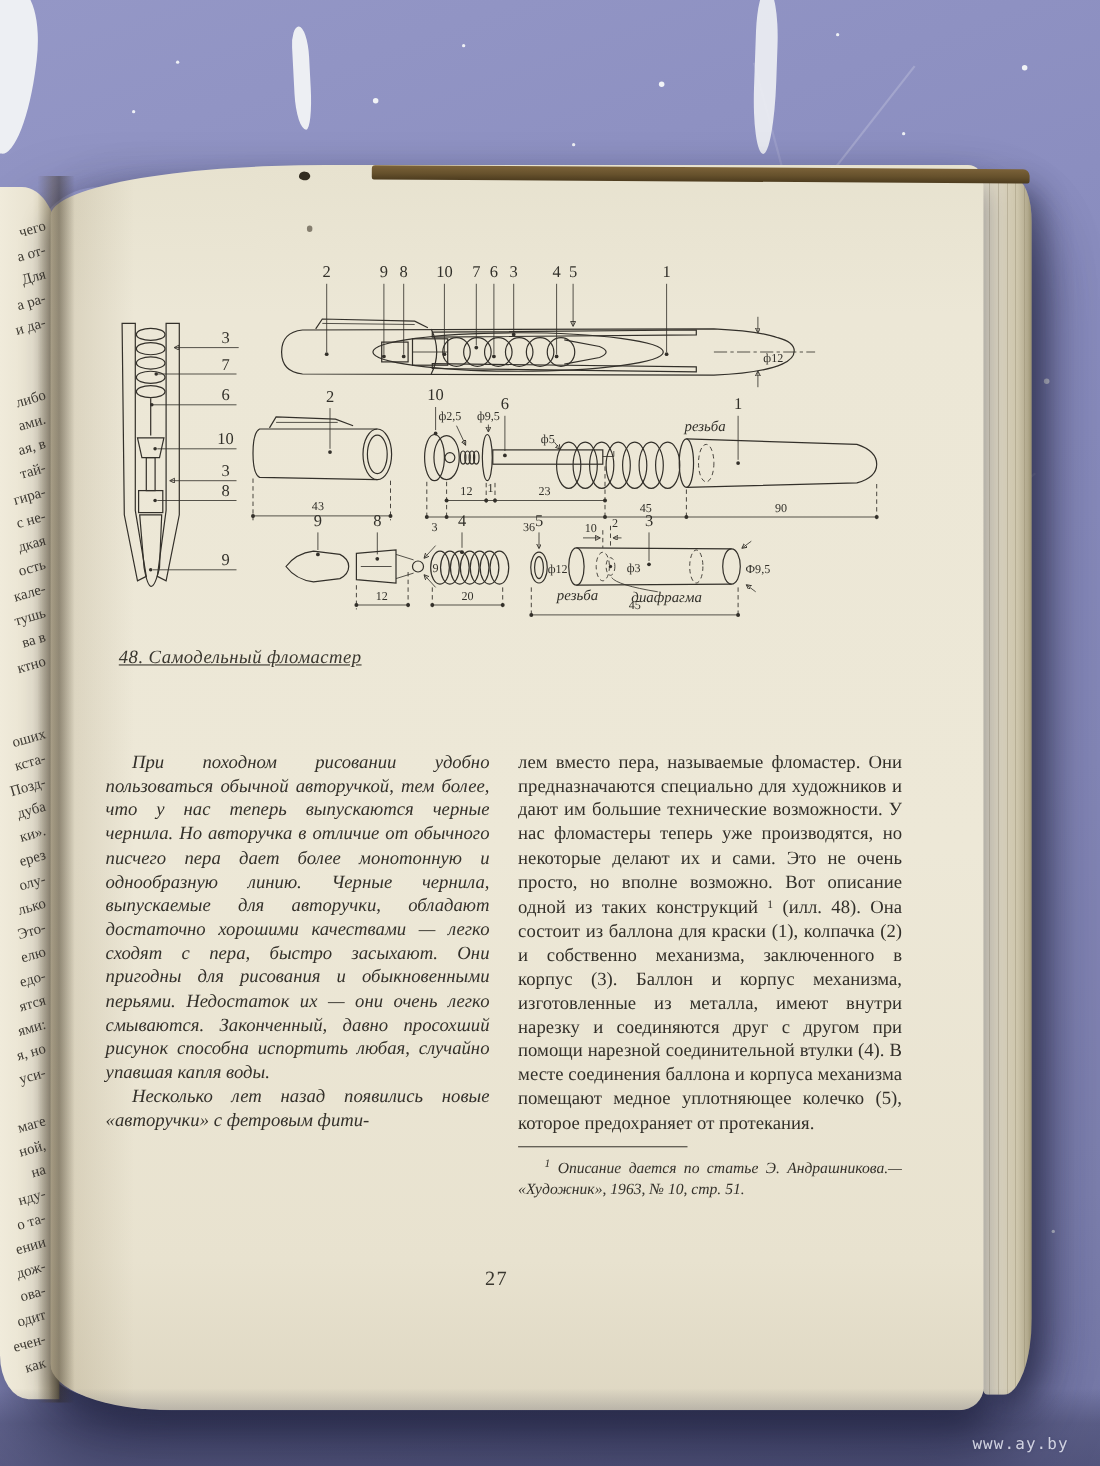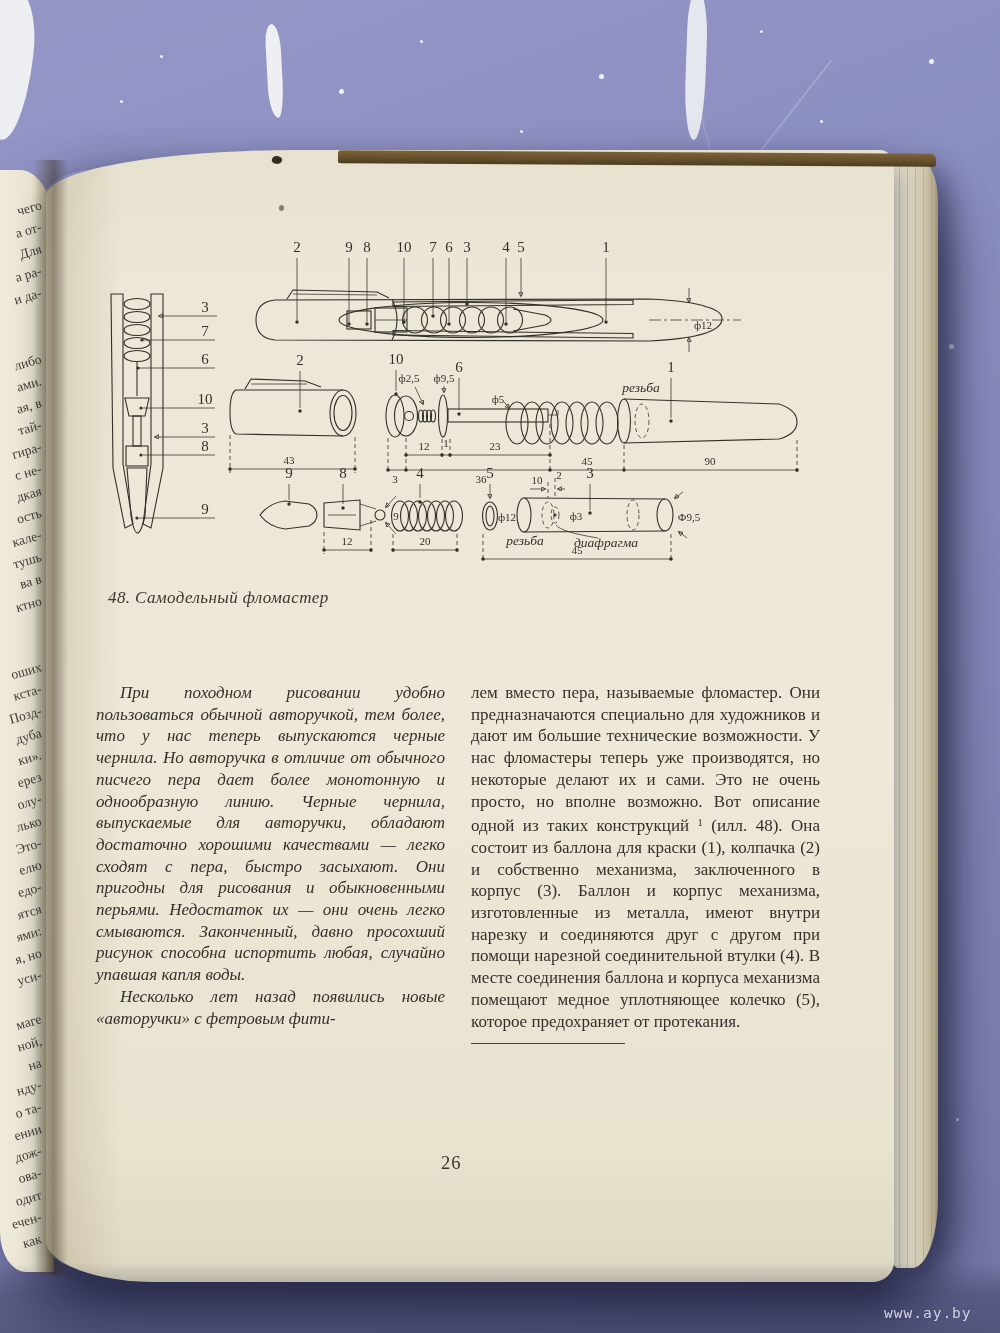--- a/index.html
+++ b/index.html
@@ -47,21 +47,21 @@
     border-radius:4px 16px 26px 6px/26px 40px 70px 12px;
     box-shadow:12px 8px 24px rgba(24,26,52,.42);}
   .cover-top{position:absolute;left:338px;top:152px;width:598px;height:13px;z-index:5;
     background:linear-gradient(180deg,#7b6239 0%,#66512c 55%,#4d3c1f 100%);
     transform:rotate(.35deg);border-radius:3px 6px 2px 2px;}
   .floor-dim{position:absolute;left:0;top:1262px;width:1000px;height:71px;z-index:6;pointer-events:none;
     background:linear-gradient(180deg,rgba(28,30,58,0) 0%,rgba(28,30,58,.30) 45%,rgba(28,30,58,.38) 100%);}
   .watermark{position:absolute;left:884px;top:1305px;z-index:7;font-family:"DejaVu Sans Mono",monospace;
     font-size:14.5px;letter-spacing:1px;color:rgba(226,229,240,.88);text-shadow:0 0 2px rgba(60,62,100,.6);text-align:right;}
   
-  .caption{position:absolute;left:62px;top:438px;font-style:italic;font-size:17px;color:#3a372f;letter-spacing:.4px;}
+  .caption{position:absolute;left:62px;top:438px;font-style:italic;font-size:17px;color:#3a372f;letter-spacing:.4px;text-decoration:underline;}
   .columns{position:absolute;left:50px;top:532px;width:724px;display:flex;gap:26px;}
   .col{width:349px;font-size:17px;line-height:21.7px;color:#33302a;}
   .para{margin:0;text-align:justify;}
   .para.ind{text-indent:24px;font-style:italic;}
   .it{}
   .sup{font-size:10.5px;vertical-align:5px;}
   .footnote-rule{width:154px;border-top:1.7px solid #45413a;margin:11px 0 7px;}
   .footnote .para{font-size:14.2px;line-height:18.4px;}
   .page-num{position:absolute;left:395px;top:1003px;font-size:18.5px;color:#3a372f;letter-spacing:1px;}
   
@@ -410,24 +410,27 @@
     <div class="caption">48. Самодельный фломастер</div>
 
     <div class="columns">
       <div class="col">
           <p class="para ind"><span>При походном рисовании удобно пользоваться обычной авторучкой, тем более, что у нас теперь выпускаются черные чернила. Но авторучка в отличие от обычного писчего пера дает более монотонную и однообразную линию. Черные чернила, выпускаемые для авторучки, обладают достаточно хорошими качествами — легко сходят с пера, быстро засыхают. Они пригодны для рисования и обыкновенными перьями. Недостаток их — они очень легко смываются. Законченный, давно просохший рисунок способна испортить любая, случайно упавшая капля воды.</span></p>
           <p class="para ind"><span>Несколько лет назад появились новые «авторучки» с фетровым фити-</span></p>
         </div>
       <div class="col">
       <p class="para"><span>лем вместо пера, называемые </span><span class="it">фломастер</span><span>. Они предназначаются специально для художников и дают им большие технические возможности. У нас фломастеры теперь уже производятся, но некоторые делают их и сами. Это не очень просто, но вполне возможно. Вот описание одной из таких конструкций </span><span class="sup">1</span><span> (илл. 48). Она состоит из баллона для краски (1), колпачка (2) и собственно механизма, заключенного в корпус (3). Баллон и корпус механизма, изготовленные из металла, имеют внутри нарезку и соединяются друг с другом при помощи нарезной соединительной втулки (4). В месте соединения баллона и корпуса механизма помещают медное уплотняющее колечко (5), которое предохраняет от протекания.</span></p>
           <div class="footnote-rule"></div>
+          <div class="footnote">
+            <p class="para ind"><span class="sup">1</span><span> Описание дается по статье Э. Андрашникова.— «Художник», 1963, № 10, стр. 51.</span></p>
+          </div>
         </div>
     </div>
 
-    <div class="page-num">26</div>
+    <div class="page-num">27</div>
   </div>
 
   <div class="gutter"></div>
   <div class="fly"></div>
   <div class="fly2"></div>
   <div class="floor-dim"></div>
   <div class="watermark">www.ay.by</div>
 </div>
 
 </body></html>

